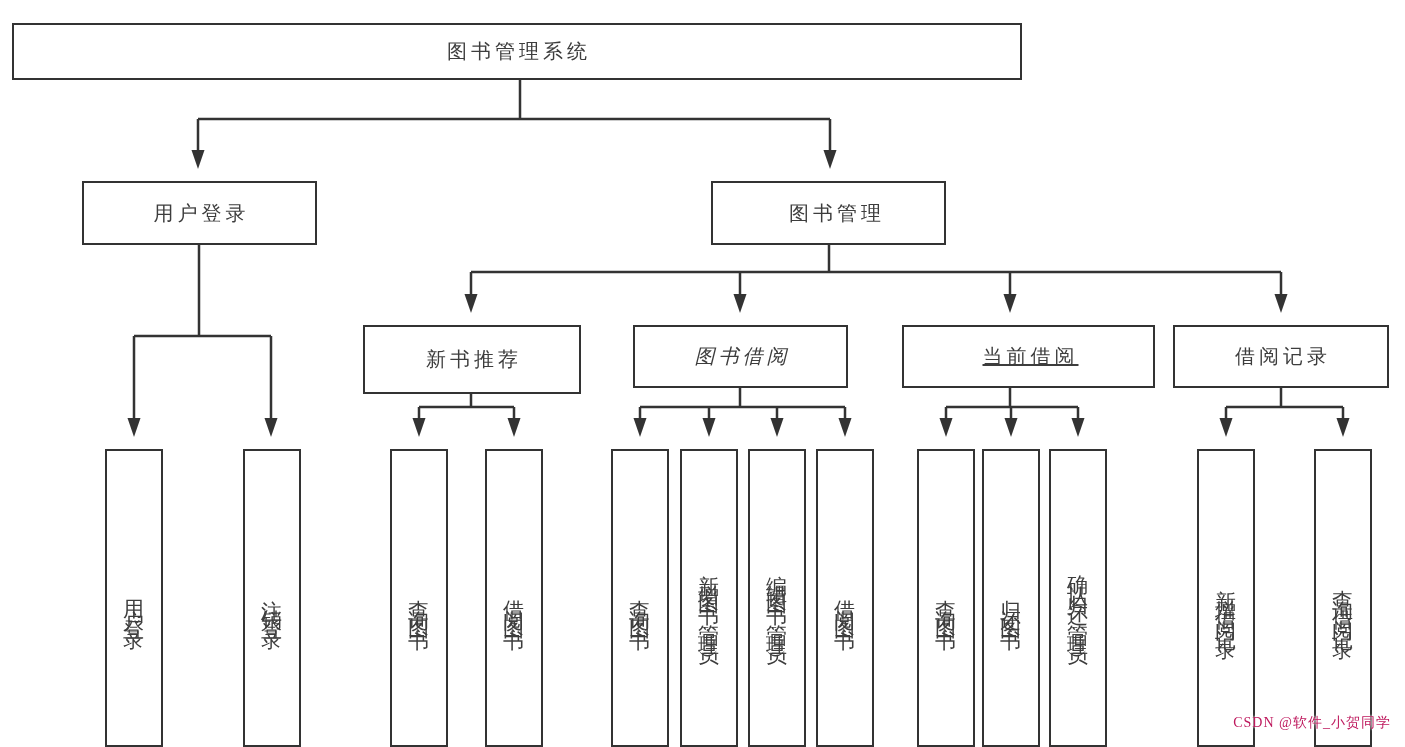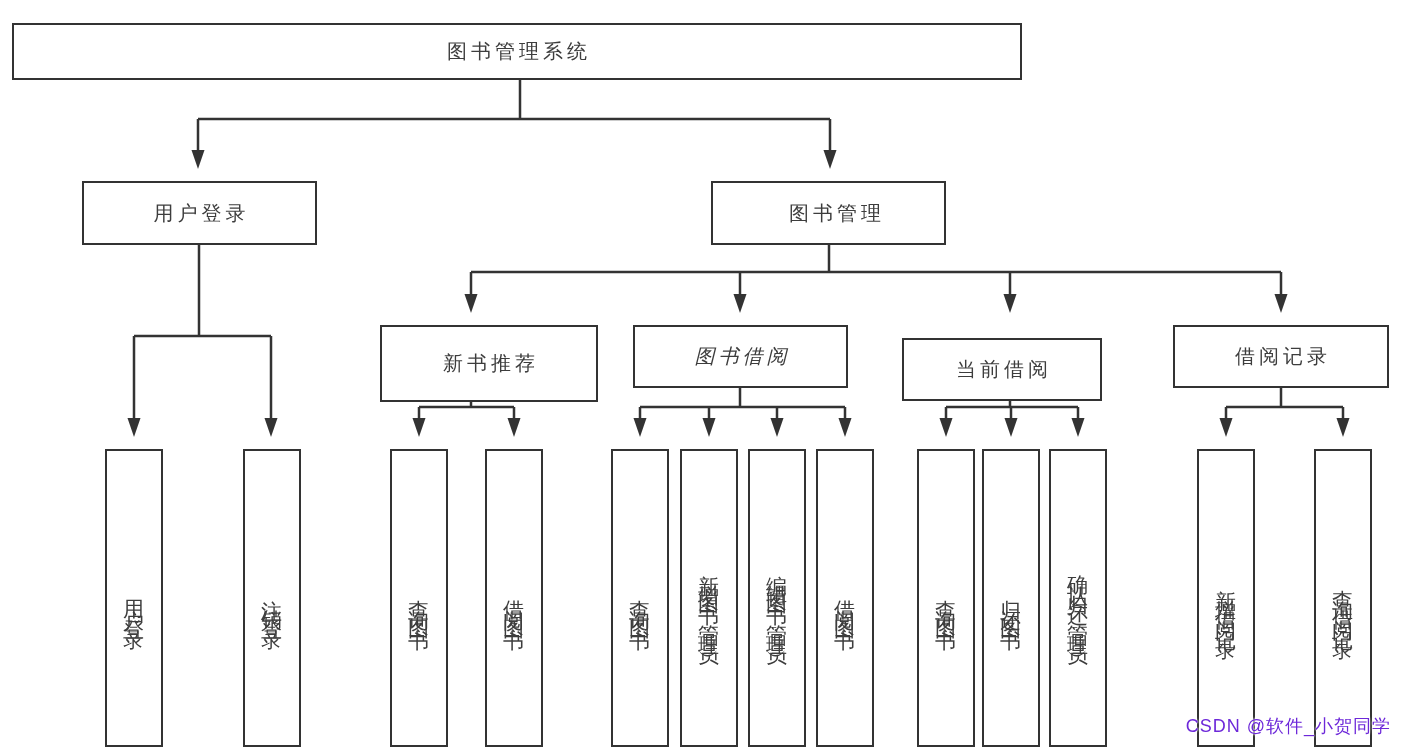--- a/index.html
+++ b/index.html
@@ -45,25 +45,26 @@
     writing-mode: vertical-rl;
     text-orientation: mixed;
     letter-spacing: 10px;
     margin-bottom: -10px;
   }
   .watermark {
     position: absolute;
     right: 14px;
     top: 714px;
     z-index: 2;
-    font-size: 18px;
+    font-size: 14px;
     letter-spacing: 1px;
-    color: #6d28d9;
+    color: #be185d;
     text-shadow: 0 0 3px #ffffff, 0 0 2px #ffffff;
     white-space: nowrap;
+    font-family: Liberation Serif, serif;
   }
 </style>
 </head>
 <body>
 
 <div class="canvas">
 
   <svg class="wires" width="1405" height="747" viewBox="0 0 1405 747">
     <g stroke="#333333" stroke-width="2.5" fill="none">
       <path d="M520 68 V119 M198 119 H830 M198 119 V152 M830 119 V152"></path>
@@ -101,27 +102,27 @@
     <span>图书管理系统</span>
   </div>
 
   <div class="node h-node" style="left:82px; top:169px; width:235px; height:64px;">
     <span>用户登录</span>
   </div>
   <div class="node h-node" style="left:711px; top:169px; width:235px; height:64px;padding-left:13px;">
     <span>图书管理</span>
   </div>
 
-  <div class="node h-node" style="left:380px; top:313px; width:218px; height:77px;">
+  <div class="node h-node" style="left:363px; top:313px; width:218px; height:69px;">
     <span>新书推荐</span>
   </div>
   <div class="node h-node" style="left:633px; top:313px; width:215px; height:63px;font-style:italic;">
     <span>图书借阅</span>
   </div>
-  <div class="node h-node" style="left:902px; top:326px; width:200px; height:63px;">
+  <div class="node h-node" style="left:902px; top:313px; width:253px; height:63px;text-decoration:underline;">
     <span>当前借阅</span>
   </div>
   <div class="node h-node" style="left:1173px; top:313px; width:216px; height:63px;">
     <span>借阅记录</span>
   </div>
 
   <div class="node v-node" style="left:105px;">
     <span>用户登录</span>
   </div>
   <div class="node v-node" style="left:243px;">

